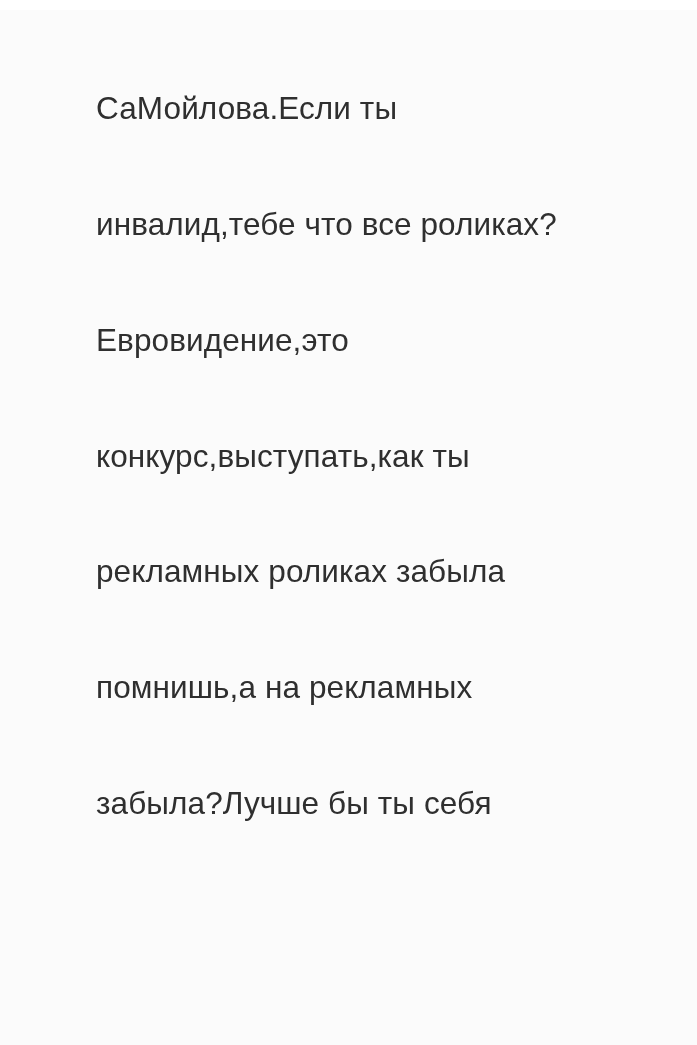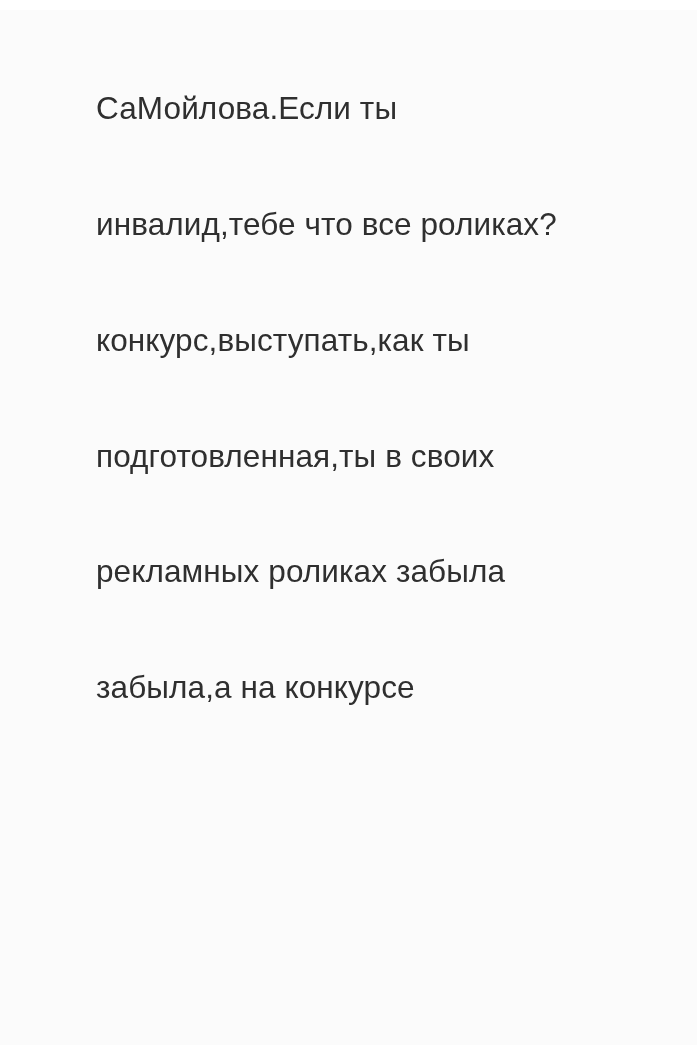--- a/index.html
+++ b/index.html
@@ -38,24 +38,25 @@
     min-height: 38.6px;
   }
 </style>
 </head>
 <body>
 
 <div class="page" style="background: rgb(251, 251, 251); margin-top: 10px;">
   <div class="text-block" style="color: rgb(47, 47, 47);">
     <span class="line">СаМойлова.Если ты</span>
     <span class="line">инвалид,тебе что все роликах?</span>
+    <span class="line">Евровидение,это</span>
     <span class="line">конкурс,выступать,как ты</span>
-    <span class="line">подготовленная,ты в своих</span>
     <span class="line">рекламных роликах забыла</span>
-    <span class="line">забыла,а на конкурсе</span>
+    <span class="line">помнишь,а на рекламных</span>
+    <span class="line">забыла?Лучше бы ты себя</span>
     
     
     
     
     
     
     
     
     
     

